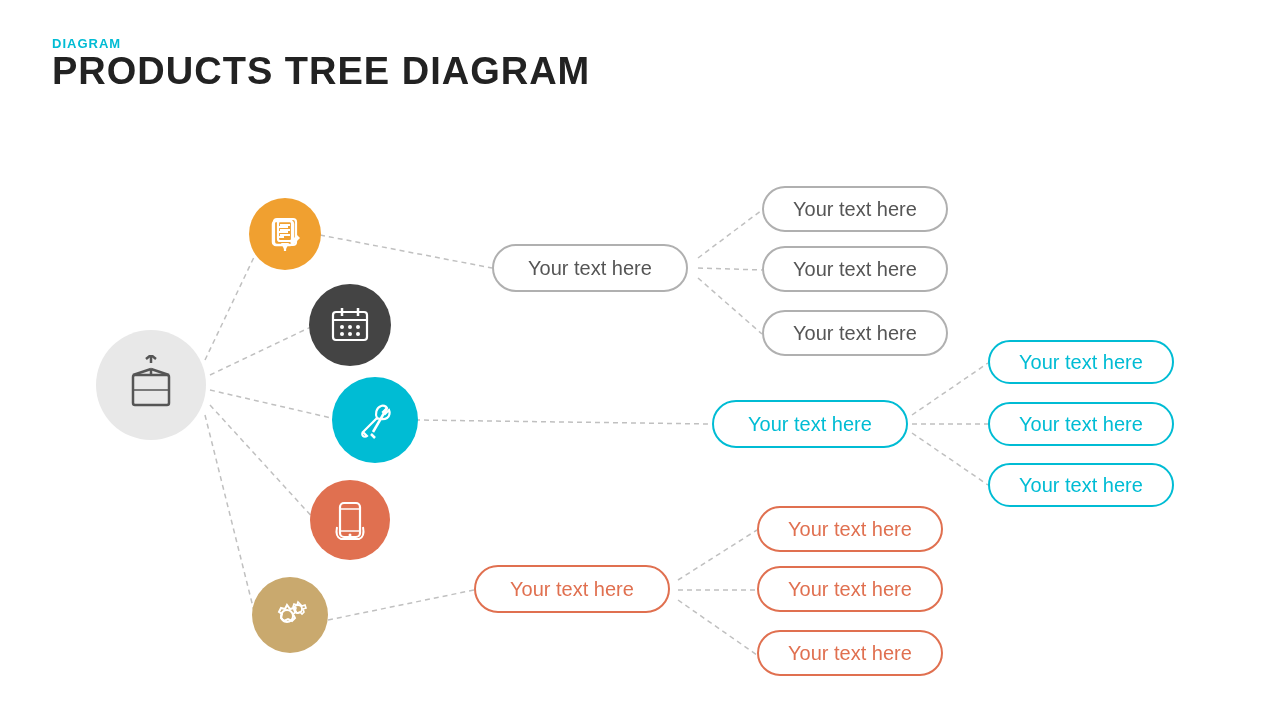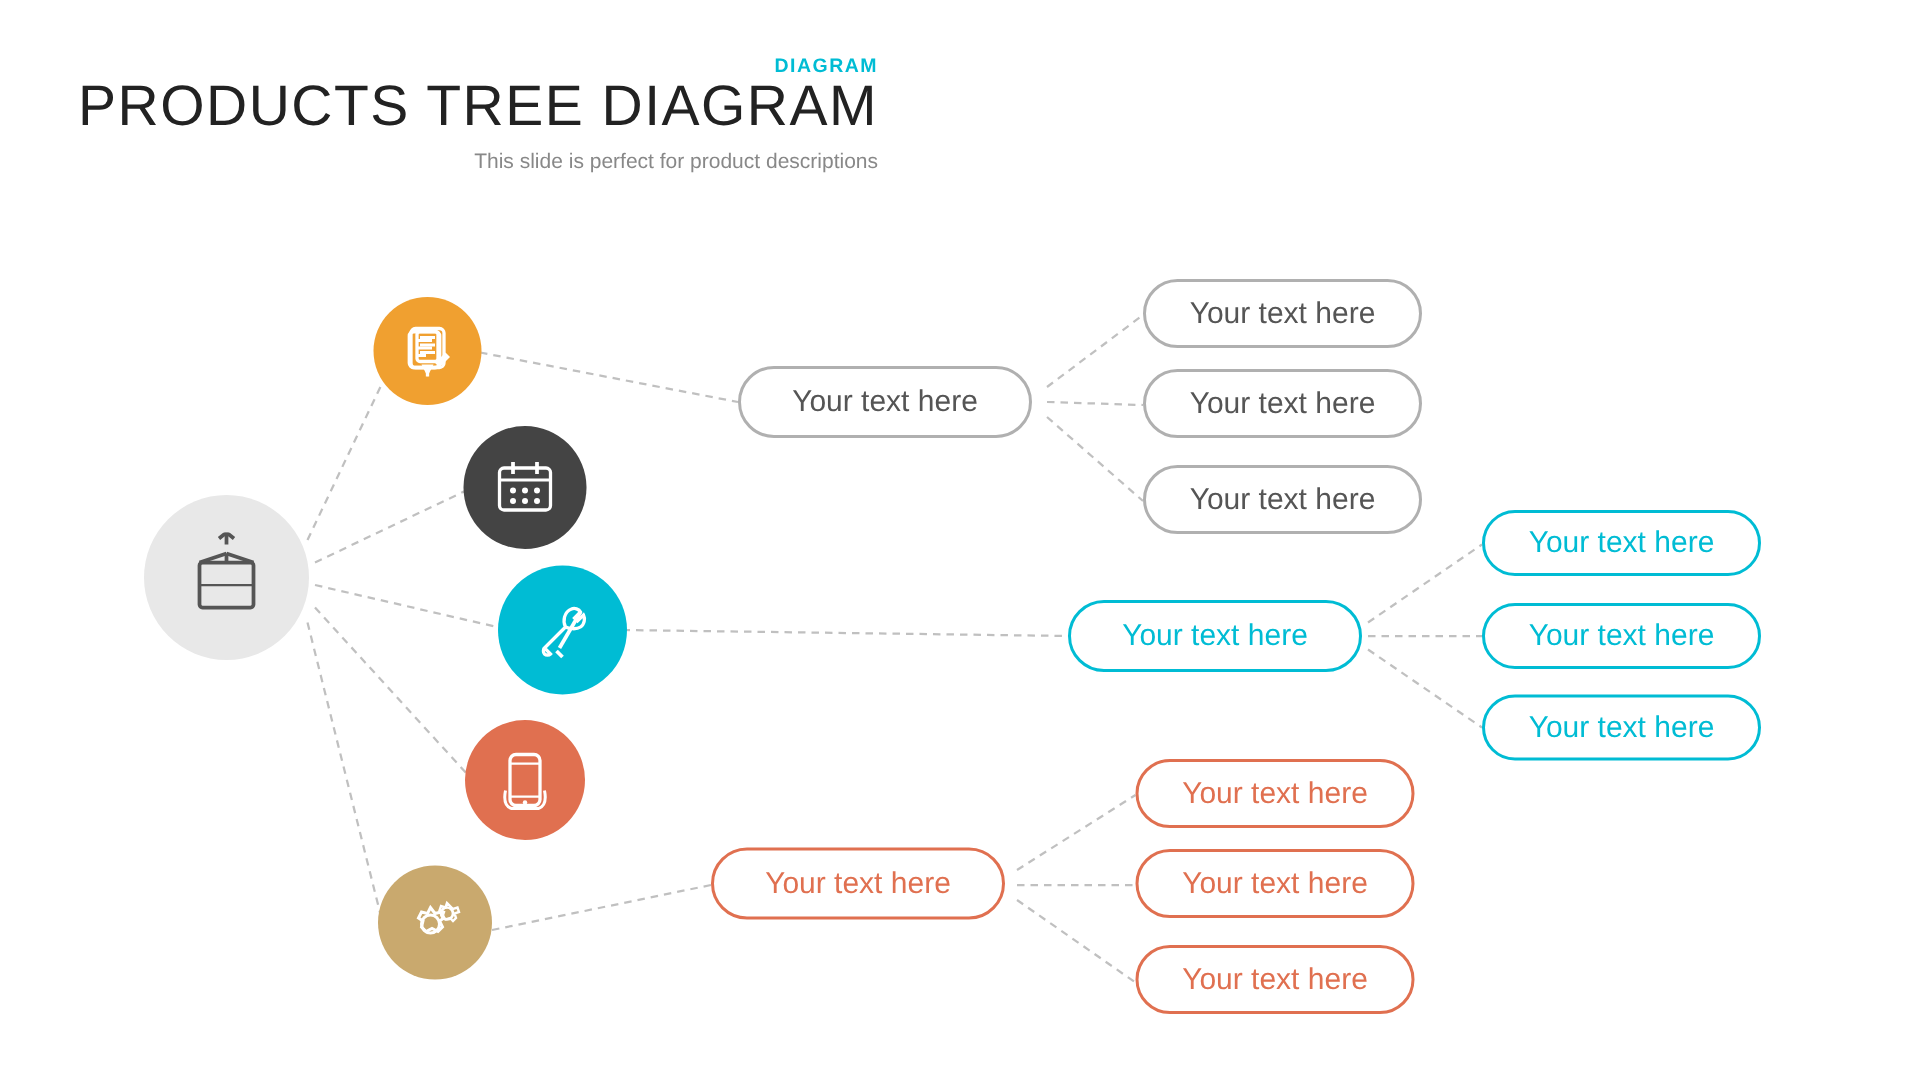--- a/index.html
+++ b/index.html
@@ -9,33 +9,32 @@
       background: #ffffff;
       font-family: 'Segoe UI', Arial, sans-serif;
       overflow: hidden;
       position: relative;
     }
 
     .header {
       position: absolute;
       top: 36px;
       left: 52px;
-      text-align: right;
     }
     .header-label {
       color: #00bcd4;
       font-size: 13px;
       font-weight: 600;
       letter-spacing: 1px;
       text-transform: uppercase;
     }
     .header-title {
       color: #222;
       font-size: 38px;
-      font-weight: 400;
+      font-weight: 700;
       letter-spacing: 1px;
       line-height: 1.1;
     }
     .header-sub {
       color: #888;
       font-size: 14px;
       margin-top: 6px;
     }
 
     
@@ -96,21 +95,20 @@
       color: #e07050;
       background: #fff;
     }
   </style>
 </head>
 <body>
 
 <div class="header">
   <div class="header-label">DIAGRAM</div>
   <div class="header-title">PRODUCTS TREE DIAGRAM</div>
-  <div class="header-sub">This slide is perfect for product descriptions</div>
 </div>
 
 <svg class="lines-svg">
 
   <line x1="205" y1="360" x2="255" y2="255" stroke="#c0c0c0" stroke-width="1.5" stroke-dasharray="5,4"></line>
   <line x1="210" y1="375" x2="315" y2="325" stroke="#c0c0c0" stroke-width="1.5" stroke-dasharray="5,4"></line>
   <line x1="210" y1="390" x2="340" y2="420" stroke="#c0c0c0" stroke-width="1.5" stroke-dasharray="5,4"></line>
   <line x1="210" y1="405" x2="315" y2="520" stroke="#c0c0c0" stroke-width="1.5" stroke-dasharray="5,4"></line>
   <line x1="205" y1="415" x2="255" y2="615" stroke="#c0c0c0" stroke-width="1.5" stroke-dasharray="5,4"></line>
 

